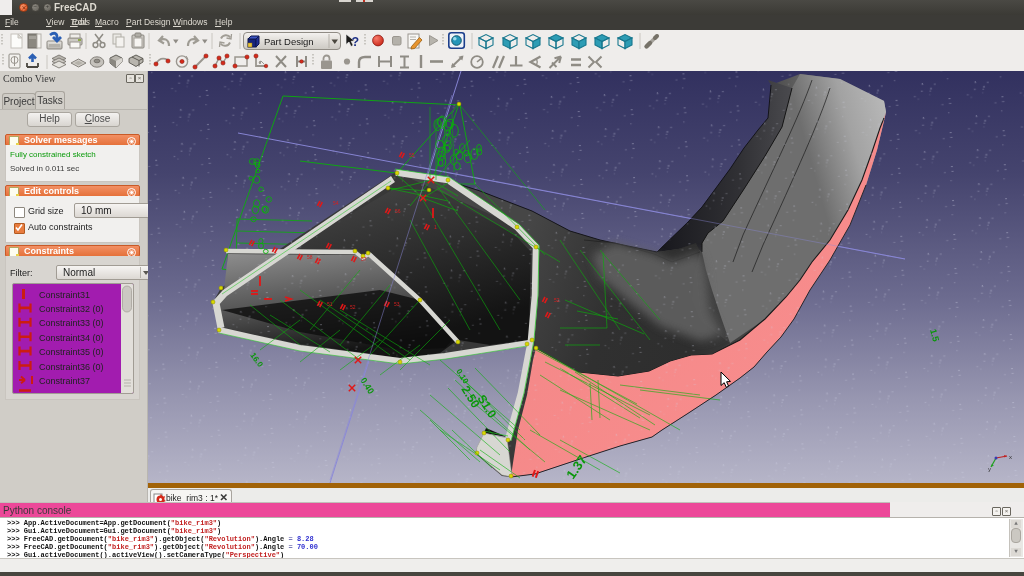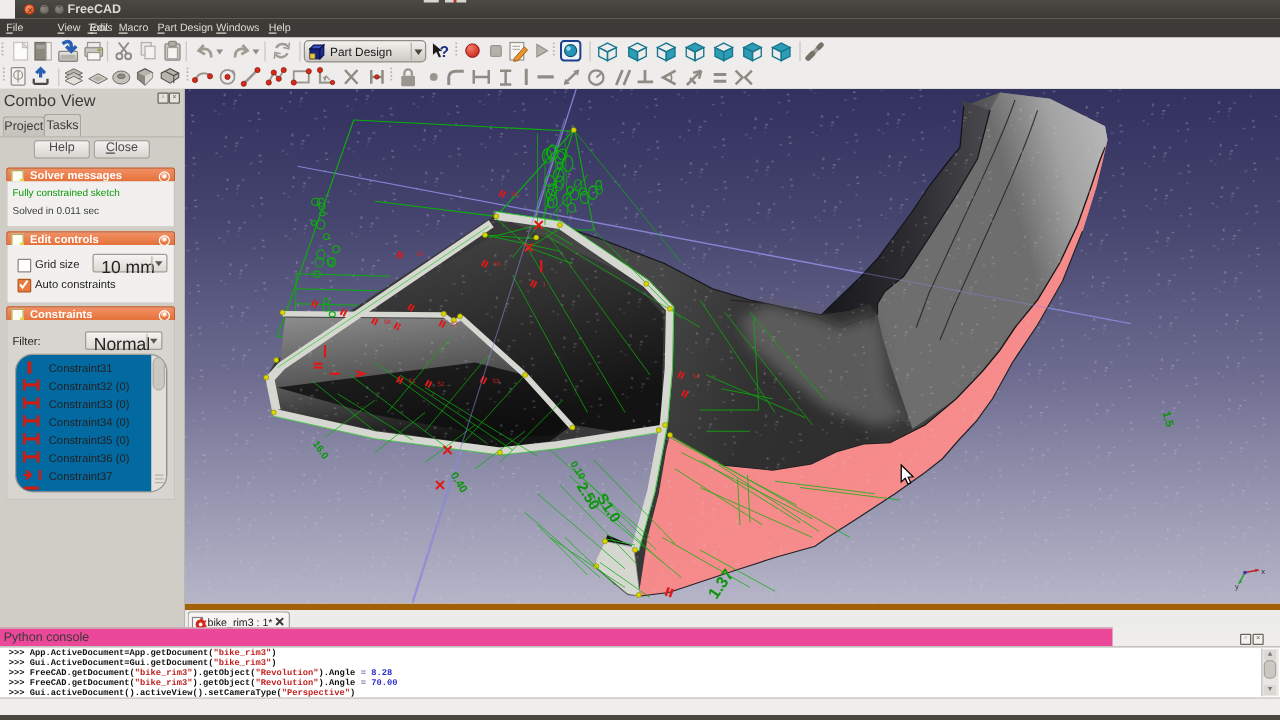--- a/index.html
+++ b/index.html
@@ -10,33 +10,33 @@
 #titlebar .btn{position:absolute;top:2px;width:10px;height:10px;border-radius:50%;}
 #title-text{position:absolute;left:42px;top:2px;font-size:10px;font-weight:bold;color:#dfdbd2;}
 
 #menubar{left:0;top:15px;width:1024px;height:15px;background:#3c3b37;color:#dfdbd2;font-size:8.5px;}
 #menubar span{position:absolute;top:2px;}
 #menubar u{text-decoration:underline;}
 
 #toolbars{left:0;top:30px;width:1024px;height:41px;background:#efedeb;border-bottom:1px solid #d5d2cc;}
 
 #leftpanel{left:0;top:71px;width:148px;height:431px;background:#d2cfc9;border-right:1px solid #b9b6b0;box-sizing:border-box;}
-#combo-title{position:absolute;left:3px;top:2px;font-size:13px;color:#3a3a3a;}
+#combo-title{position:absolute;left:3px;top:2px;font-size:10px;color:#3a3a3a;font-family:Liberation Serif, serif;}
 .wicon{position:absolute;width:7px;height:7px;border:1px solid #6a675f;border-radius:1px;font-size:6px;line-height:6px;text-align:center;color:#6a675f;background:#e6e3dd;}
 .tab{position:absolute;font-size:10px;color:#3a3a3a;text-align:center;border:1px solid #a9a59e;border-bottom:none;border-radius:3px 3px 0 0;background:linear-gradient(#cfccc6,#c4c1ba);}
 .tab.active{background:#d2cfc9;}
 .pbtn{position:absolute;font-size:10px;color:#4a4a4a;text-align:center;border:1px solid #aaa69f;border-radius:3px;background:linear-gradient(#f4f2f0,#d8d5d0);}
 .ohdr{position:absolute;left:5px;width:135px;height:12px;background:linear-gradient(#f29064,#e5713a);border:1px solid #c85a28;border-radius:2px;box-sizing:border-box;}
 .ohdr .txt{position:absolute;left:18px;top:0px;font-size:9px;font-weight:bold;color:#fff;}
 .ohdr .note{position:absolute;left:3px;top:1px;width:8px;height:8px;background:#fdfdf0;border:1px solid #b0a860;}
 .ohdr .note:after{content:"";position:absolute;right:-1px;bottom:-1px;width:3px;height:3px;background:#e8d44c;}
 .ohdr .col{position:absolute;right:3px;top:1.5px;width:7px;height:7px;border:1px solid #fff;border-radius:50%;font-size:6px;color:#fff;line-height:7px;text-align:center;}
 .sect{position:absolute;left:5px;width:135px;background:#f1f0ee;border:1px solid #c9c5bf;border-top:none;box-sizing:border-box;}
 .cb{position:absolute;width:9px;height:9px;border:1px solid #8d887f;background:#fff;border-radius:1px;}
-.combo{position:absolute;border:1px solid #a19c94;border-radius:2px;background:linear-gradient(#f6f4f2,#dcd8d3);font-size:14px;color:#222;}
+.combo{position:absolute;border:1px solid #a19c94;border-radius:2px;background:linear-gradient(#f6f4f2,#dcd8d3);font-size:10px;color:#222;padding-left:35px;}
 .combo .arr{position:absolute;right:3px;top:40%;width:0;height:0;border-left:3px solid transparent;border-right:3px solid transparent;border-top:4px solid #5a5751;}
 .combo .sep{position:absolute;right:11px;top:1px;bottom:1px;width:1px;background:#b5b1aa;}
 
 #tabbar{left:148px;top:483px;width:876px;height:19px;background:#ececea;border-top:5px solid #a16207;box-sizing:border-box;}
 #doctab{position:absolute;left:2px;top:1px;width:82px;height:18px;background:#f6f5f3;border:1px solid #a8a49e;border-bottom:none;border-radius:3px 3px 0 0;box-sizing:border-box;}
 #pylabel{left:0;top:502px;width:890px;height:15px;background:#ec4899;border-top:1px solid #c2bfba;box-sizing:border-box;font-size:10px;color:#3a3a3a;}
 #console{left:0;top:517px;width:1024px;height:41px;background:#fff;border-top:1px solid #b5b2ac;box-sizing:border-box;font-family:"Liberation Mono",monospace;font-size:7px;line-height:8px;white-space:pre;color:#111;font-weight:bold;}
 #console .s{color:#c22121;}
 #console .n{color:#2f2fd0;}
 #console .e{color:#7a7ab8;}
@@ -372,26 +372,26 @@
     <div style="position:absolute;left:22px;top:26px;font-size:9px;color:#222;">Auto constraints</div>
   </div>
 
   <div class="ohdr" style="top:174px;">
       <div class="note"></div>
       <div class="txt">Constraints</div>
       <div class="col">◉</div>
     </div>
   <div class="sect" style="top:185px;height:144px;background:#d8d5d0;">
     <div style="position:absolute;left:4px;top:12px;font-size:9px;color:#222;">Filter:</div>
-    <div class="combo" style="left:62px;top:9px;width:60px;height:13px;text-align:right;">
+    <div class="combo" style="left:50px;top:9px;width:60px;height:13px;text-align:right;">
         <span style="position:absolute;left:6px;top:1px;">Normal</span>
         <span class="sep"></span>
         <span class="arr"></span>
       </div>
-    <div id="clist" style="position:absolute;left:6px;top:27px;width:120px;height:109px;background:#0369a1;border:1px solid #a19c94;border-radius:14px;overflow:hidden;">
+    <div id="clist" style="position:absolute;left:6px;top:27px;width:120px;height:109px;background:#a21caf;border:1px solid #a19c94;border-radius:2px;overflow:hidden;">
       <svg width="120" height="109">
           <rect x="9" y="5.0" width="3" height="10" fill="#cc1d10"></rect>
           <text x="26" y="13.5" font-size="9" fill="#222" font-family="Liberation Sans, sans-serif">Constraint31</text>
           <line x1="6" y1="23.9" x2="18" y2="23.9" stroke="#cc1d10" stroke-width="2.6"></line>
           <line x1="6.5" y1="19.4" x2="6.5" y2="28.4" stroke="#cc1d10" stroke-width="2.2"></line>
           <line x1="17.5" y1="19.4" x2="17.5" y2="28.4" stroke="#cc1d10" stroke-width="2.2"></line>
           <text x="26" y="27.9" font-size="9" fill="#222" font-family="Liberation Sans, sans-serif">Constraint32 (0)</text>
           <line x1="6" y1="38.3" x2="18" y2="38.3" stroke="#cc1d10" stroke-width="2.6"></line>
           <line x1="6.5" y1="33.8" x2="6.5" y2="42.8" stroke="#cc1d10" stroke-width="2.2"></line>
           <line x1="17.5" y1="33.8" x2="17.5" y2="42.8" stroke="#cc1d10" stroke-width="2.2"></line>

